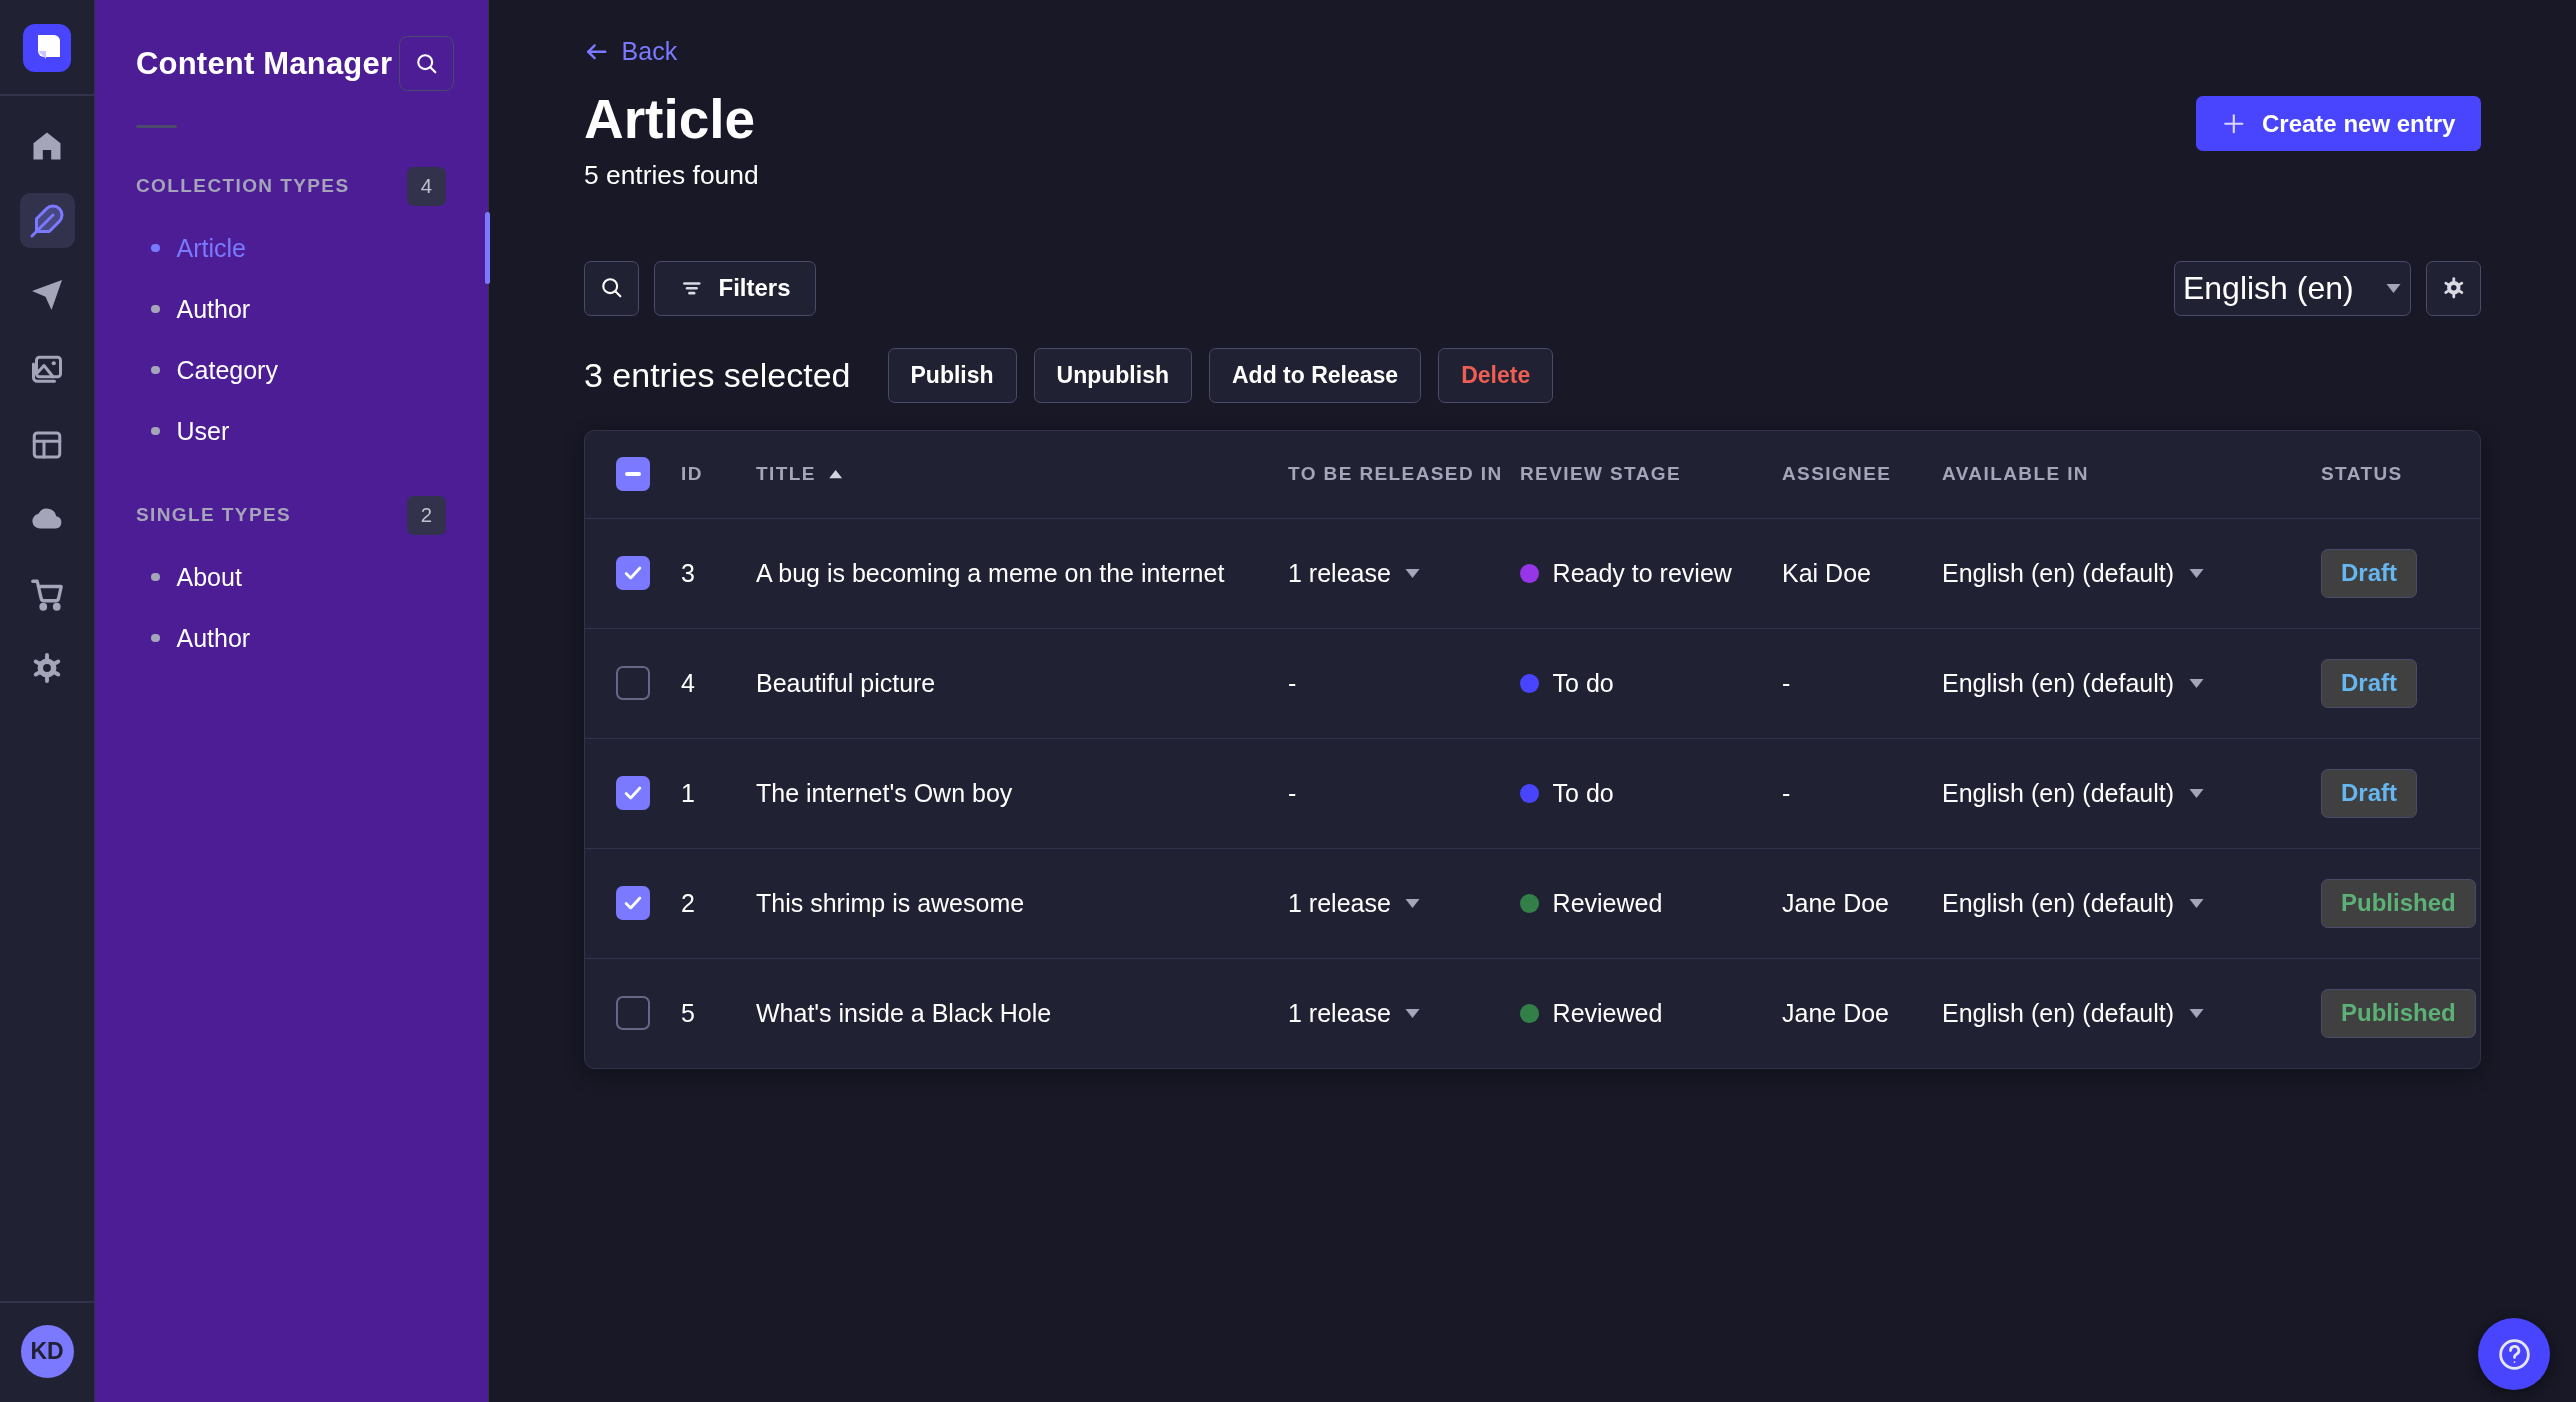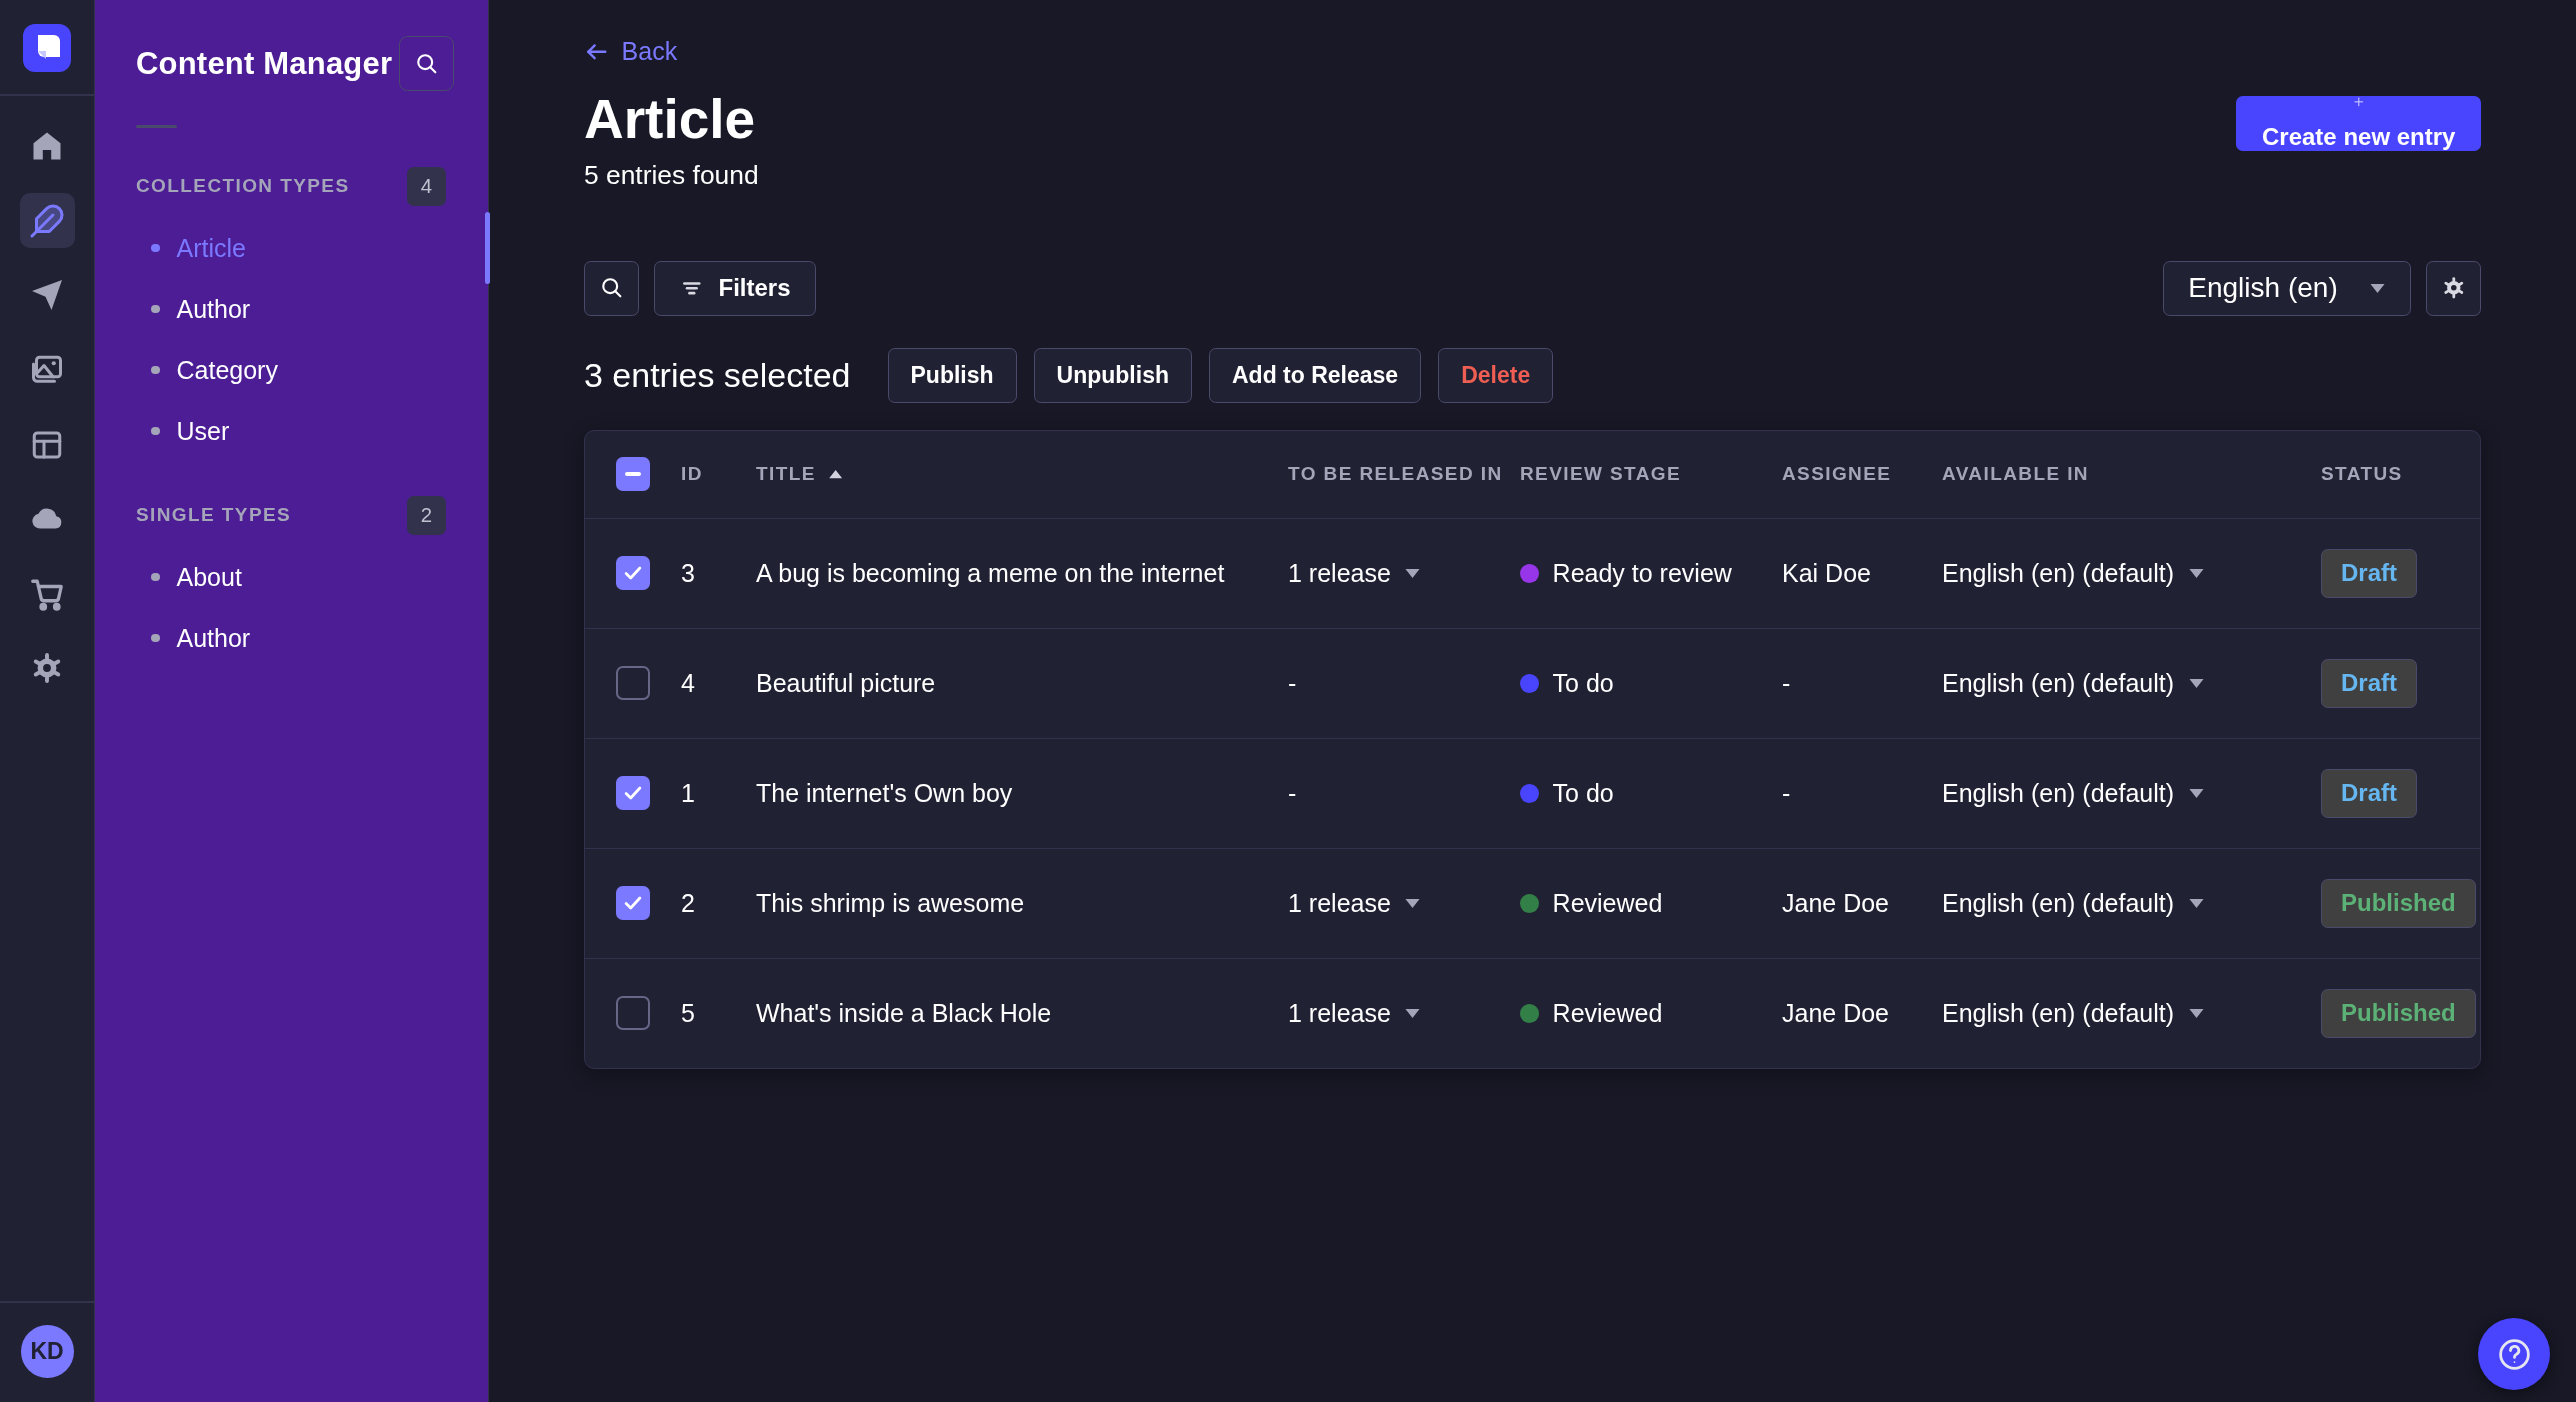--- a/index.html
+++ b/index.html
@@ -37,31 +37,31 @@
   .subnav-item.active { color:#7b79ff; }
   .subnav-item.active .bullet { background:#7b79ff; }
   .subnav-item.active::after { content:""; position:absolute; right:-1.7px; top:50%; transform:translateY(-50%); width:5.1px; height:72px; background:#7b79ff; border-radius:3.4px; }
 
   
   .main { flex:1; min-width:0; padding:37px 95px 0 95px; background:#181826; }
   .back { display:inline-flex; align-items:center; gap:12px; color:#7b79ff; font-size:25px; cursor:pointer; }
   .back svg { width:25.6px; height:25.6px; }
   .title-row { margin-top:22px; display:flex; align-items:flex-start; justify-content:space-between; }
   .page-title { font-size:55px; font-weight:700; color:#ffffff; line-height:1.1; }
-  .btn-primary { margin-top:6.8px; height:55px; padding:0 25.6px; border:none; border-radius:6.8px; background:#4945ff; color:#ffffff; font-size:24px; font-weight:600; font-family:inherit; display:inline-flex; align-items:center; gap:15.3px; cursor:pointer;flex-direction:column; }
+  .btn-primary { margin-top:6.8px; height:55px; padding:0 25.6px; border:none; border-radius:6.8px; background:#4945ff; color:#ffffff; font-size:24px; font-weight:600; font-family:inherit; display:inline-flex; align-items:center; gap:15.3px; cursor:pointer; }
   .btn-primary svg { width:25.6px; height:25.6px; }
   .subtitle { margin-top:8.5px; font-size:26.4px; color:#ffffff; }
 
   .toolbar { margin-top:70px; display:flex; align-items:center; justify-content:space-between; }
   .toolbar-left, .toolbar-right { display:flex; align-items:center; gap:15.3px; }
   .icon-btn { width:55px; height:55px; border-radius:6.8px; border:1.7px solid #4a4a6a; background:#212134; color:#ffffff; display:flex; align-items:center; justify-content:center; cursor:pointer; }
   .icon-btn svg { width:25.6px; height:25.6px; }
   .btn-secondary { height:55px; padding:0 24px; border-radius:6.8px; border:1.7px solid #4a4a6a; background:#212134; color:#ffffff; font-size:24px; font-weight:600; font-family:inherit; display:inline-flex; align-items:center; gap:13.6px; cursor:pointer; }
   .btn-secondary svg { width:25.6px; height:25.6px; }
-  .select-btn { height:55px; min-width:235px; padding:0 24px; border-radius:6.8px; border:1.7px solid #4a4a6a; background:#212134; color:#ffffff; font-size:28px; font-family:inherit; display:inline-flex; align-items:center; justify-content:space-between; gap:31px; cursor:pointer; }
+  .select-btn { height:55px; min-width:235px; padding:0 8px; border-radius:6.8px; border:1.7px solid #4a4a6a; background:#212134; color:#ffffff; font-size:32px; font-family:inherit; display:inline-flex; align-items:center; justify-content:space-between; gap:31px; cursor:pointer; }
 
   .selection-row { margin-top:32px; display:flex; align-items:center; gap:17px; }
   .selection-text { font-size:34px; color:#ffffff; margin-right:20px; }
   .btn-small { height:55px; padding:0 22px; border-radius:6.8px; border:1.7px solid #4a4a6a; background:#212134; color:#ffffff; font-size:23px; font-weight:600; font-family:inherit; cursor:pointer; }
   .btn-small.danger { color:#ee5e52; }
 
   
   .table-card { margin-top:27px; background:#212134; border:1.7px solid #32324d; border-radius:10.2px; overflow:hidden; box-shadow:0 5.1px 20.4px rgba(0,0,0,0.3); }
   .thead, .trow { display:grid; grid-template-columns:65px 75px 532px 232px 262px 160px 379px 1fr; align-items:center; padding:8px 31px; }
   .thead { height:87px; }

